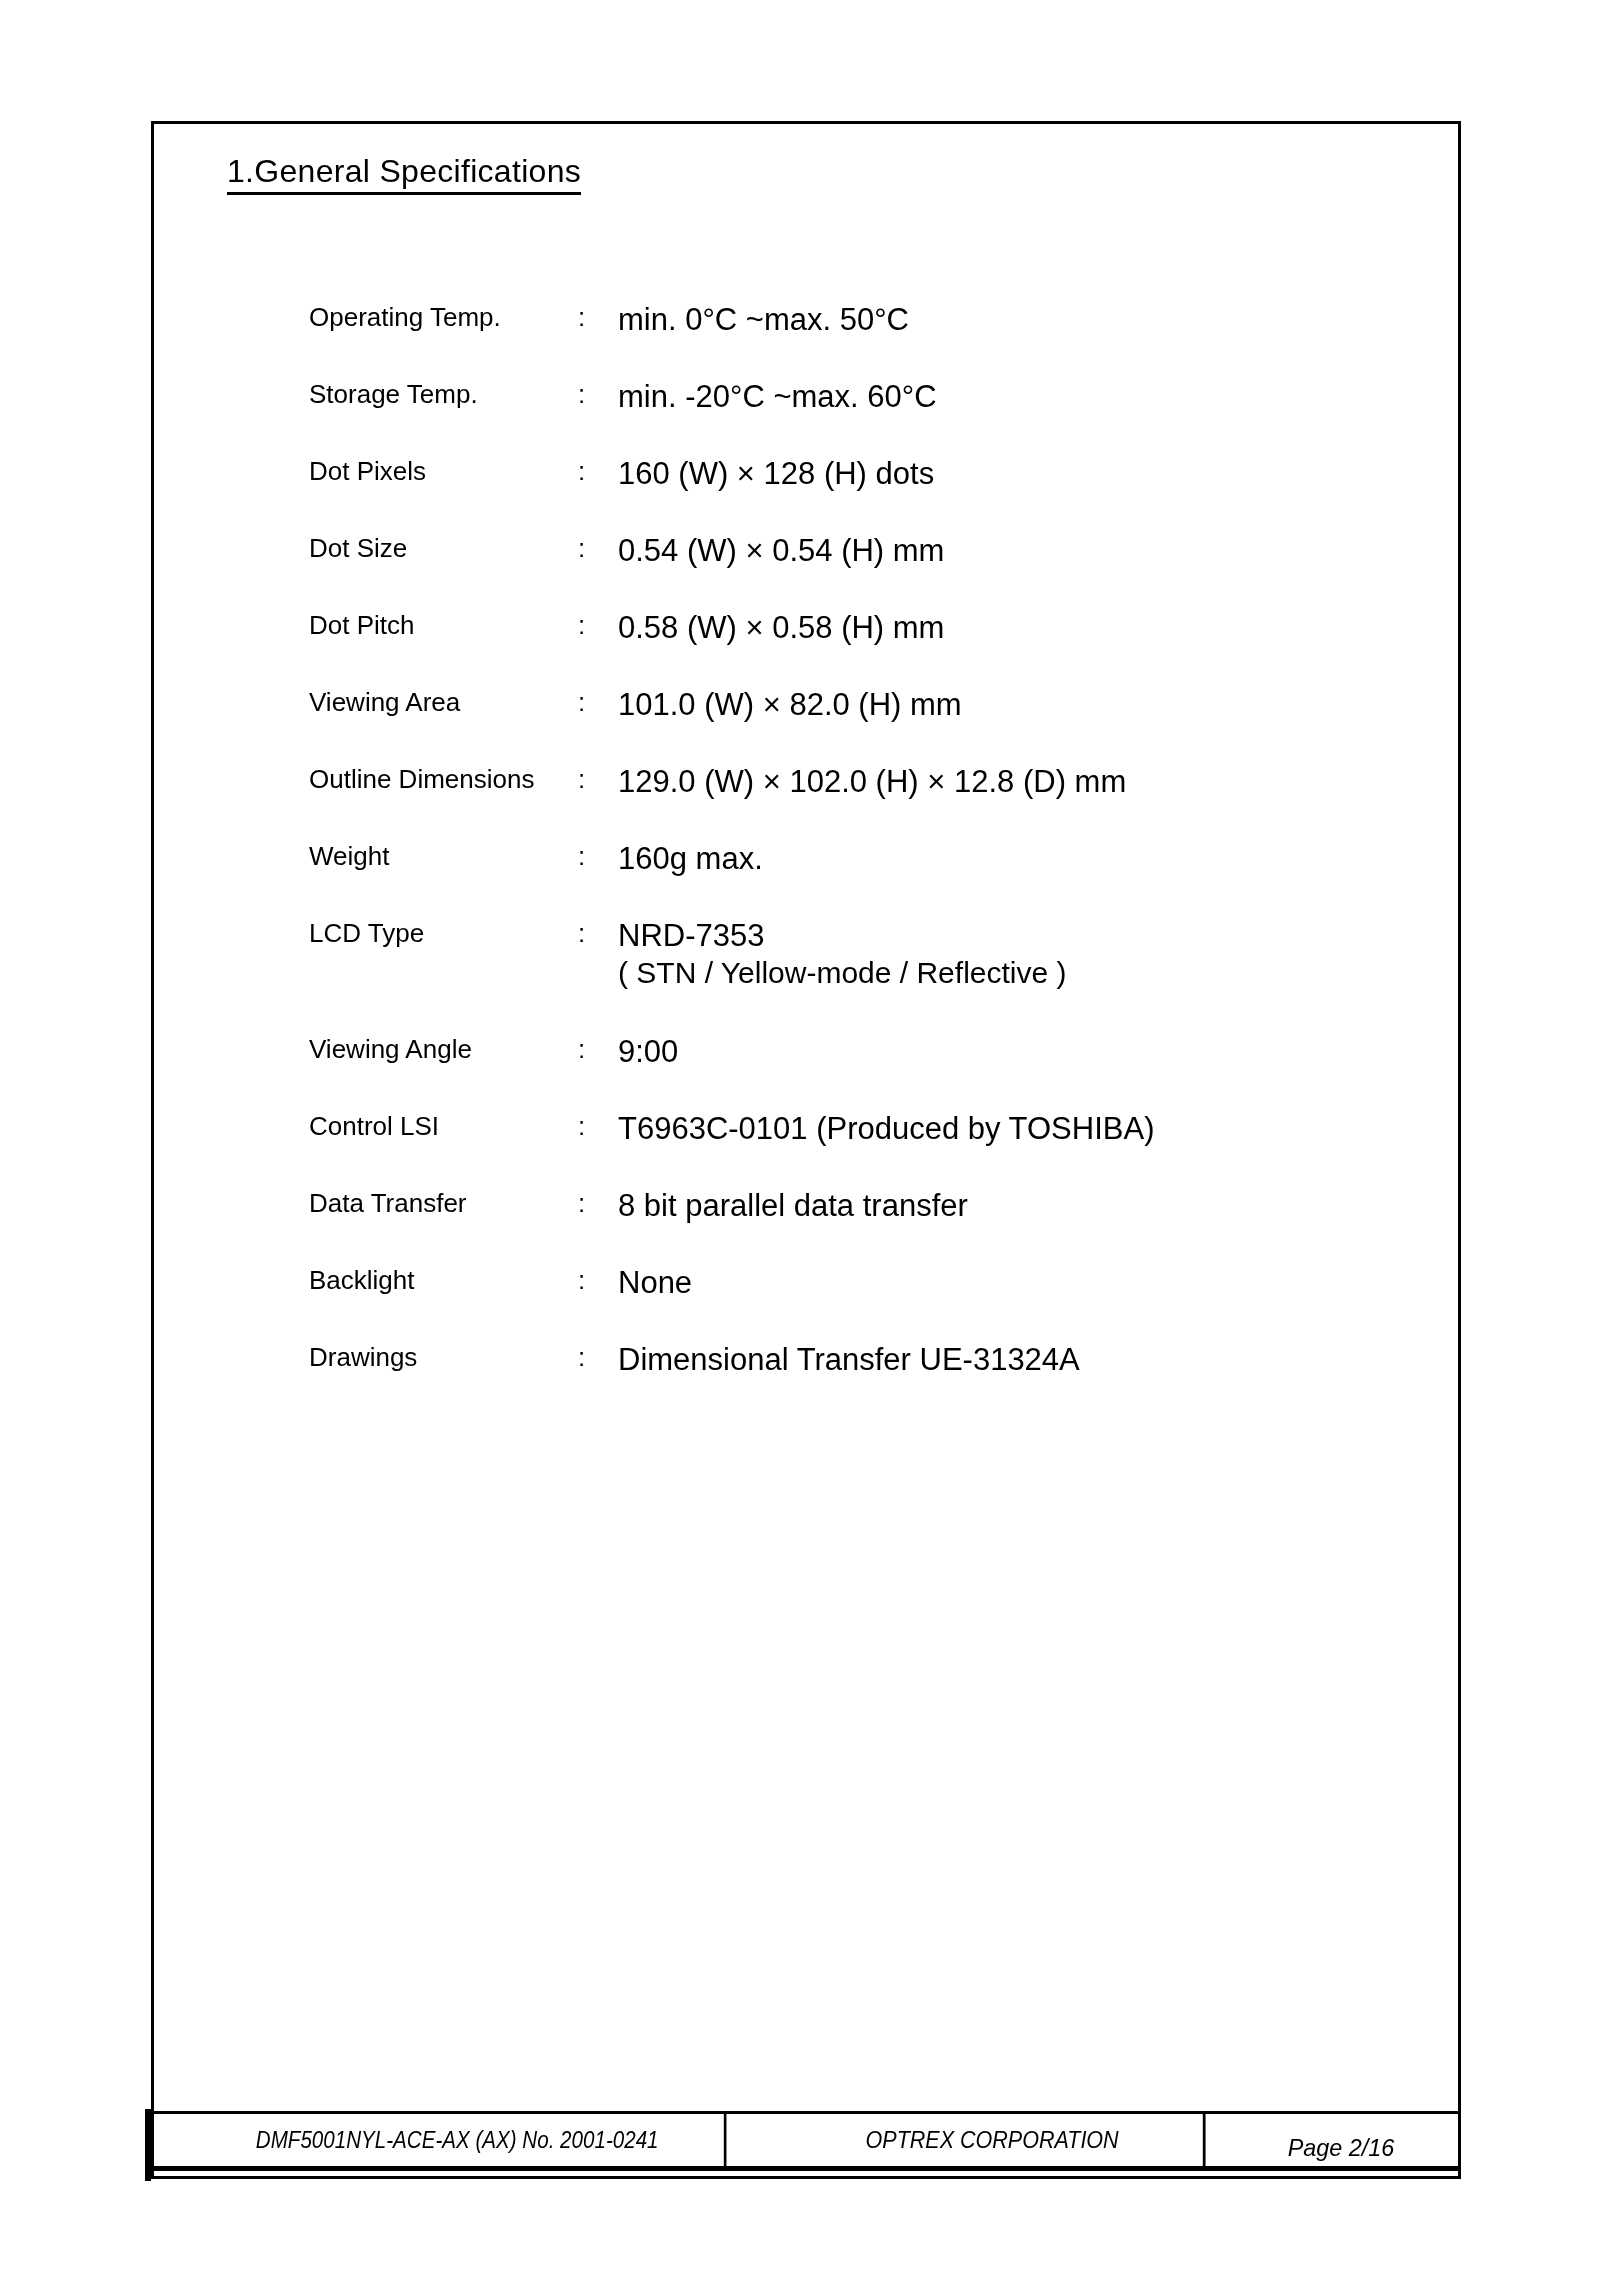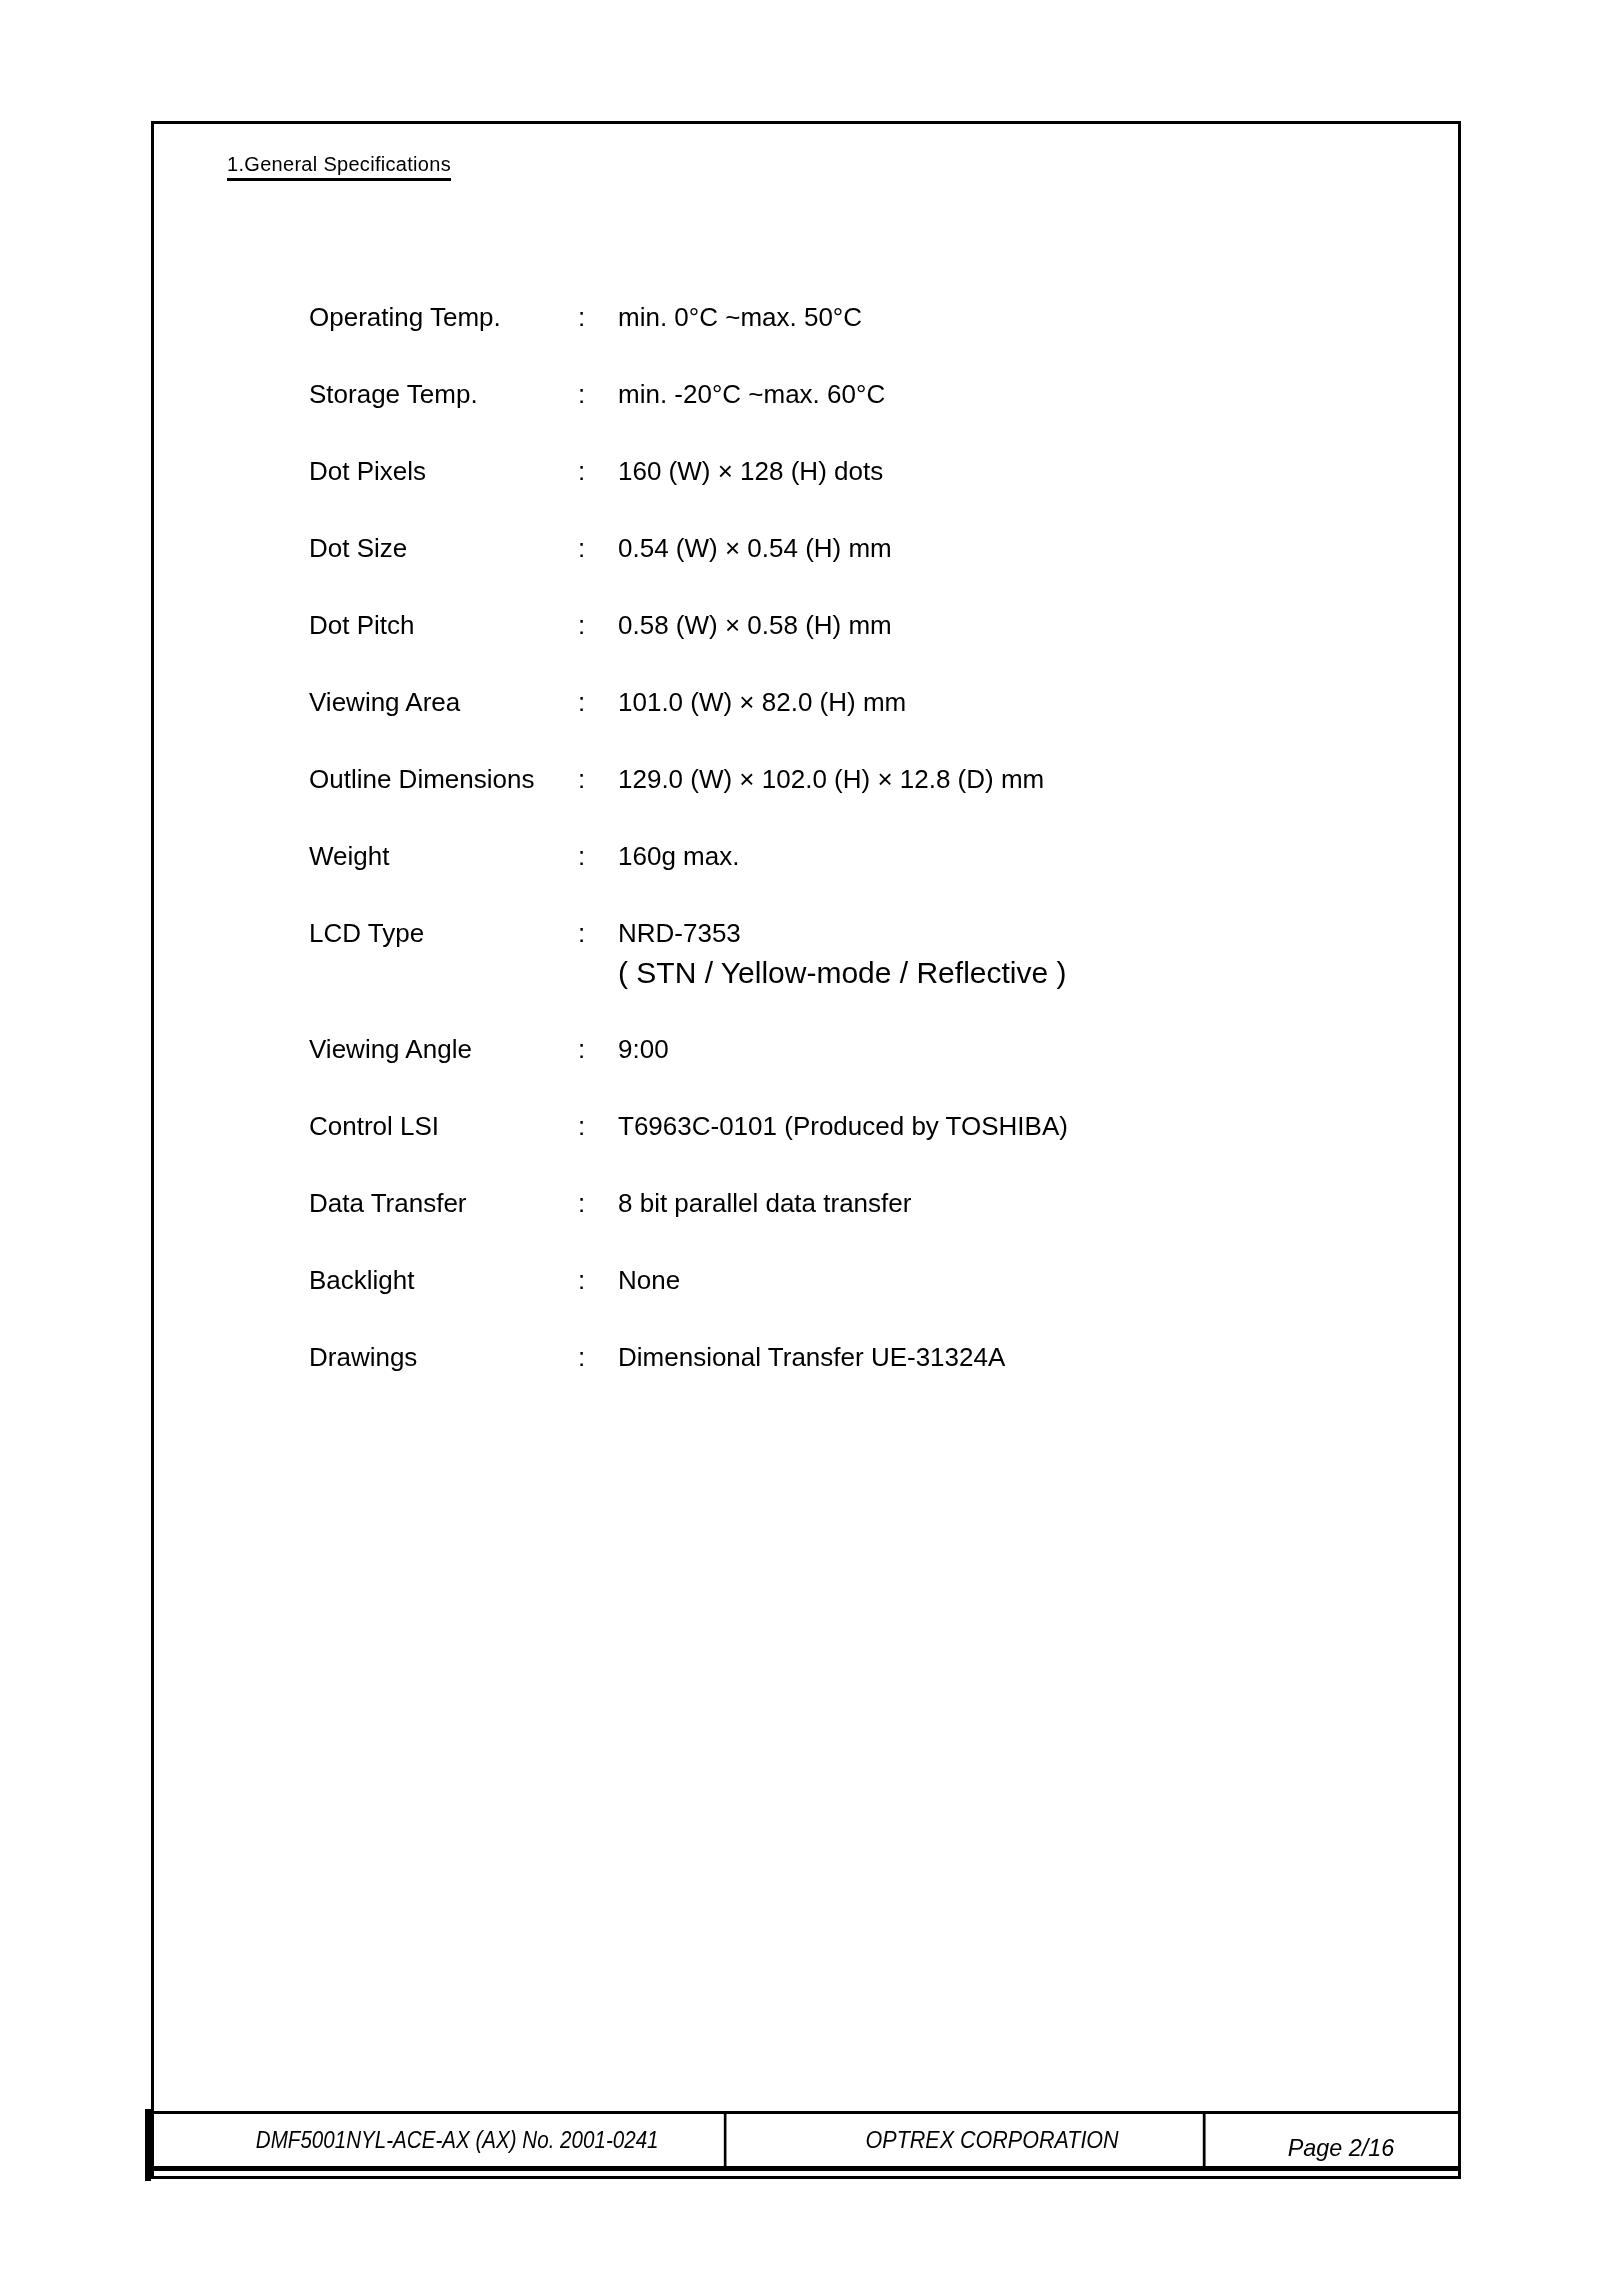--- a/index.html
+++ b/index.html
@@ -34,21 +34,21 @@
     width: 6.2px;
     height: 72px;
     background: #000000;
   }
 
   
   #doc-heading {
     position: absolute;
     left: 227px;
     top: 153px;
-    font-size: 20px;
+    font-size: 32px;
     letter-spacing: 0.3px;
     white-space: nowrap;
   }
   #doc-heading .rule {
     display: block;
     height: 3.1px;
     background: #000000;
     margin-top: 2.3px;
   }
 
@@ -75,21 +75,21 @@
   .spec-colon {
     position: absolute;
     left: 269px;
     top: 0;
     font-size: 26px;
   }
   .spec-value {
     position: absolute;
     left: 309px;
     top: 0;
-    font-size: 26px;
+    font-size: 31px;
     white-space: nowrap;
   }
   .spec-value-2 {
     position: absolute;
     left: 309px;
     top: 38px;
     font-size: 30px;
     white-space: nowrap;
   }
 

